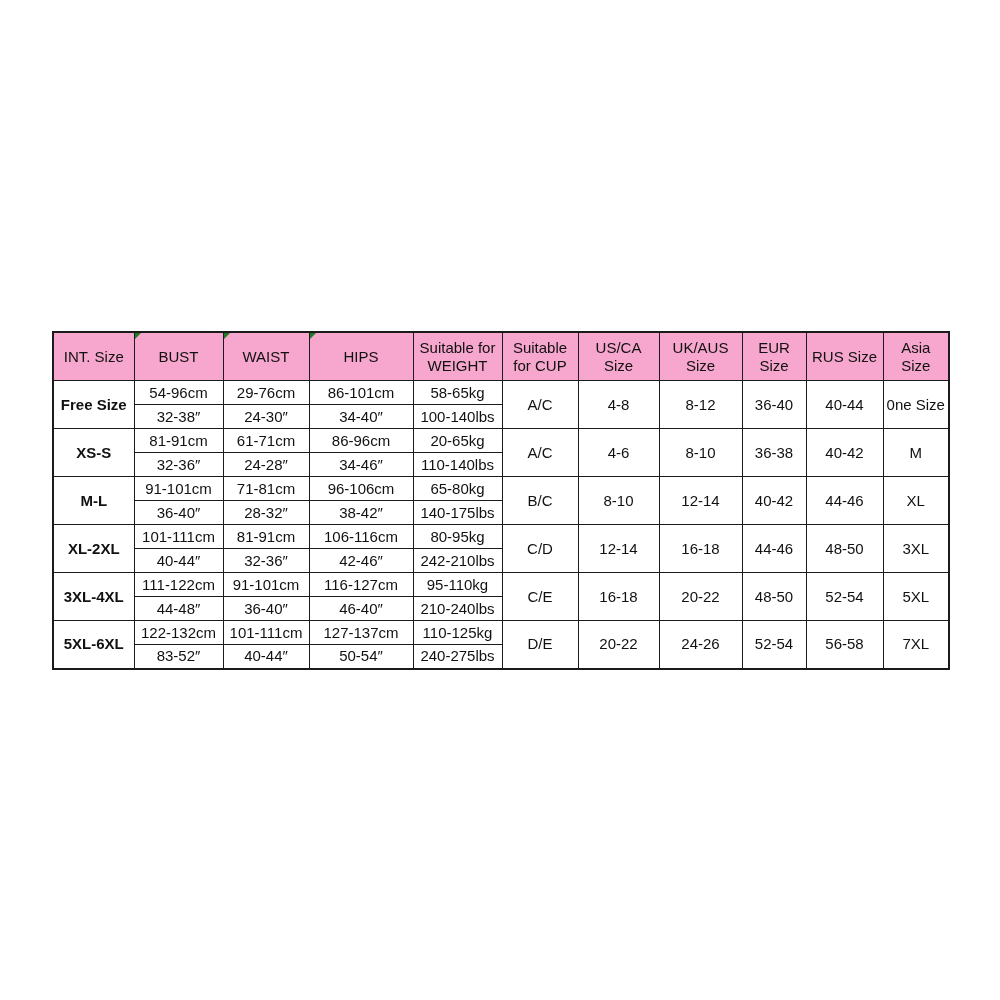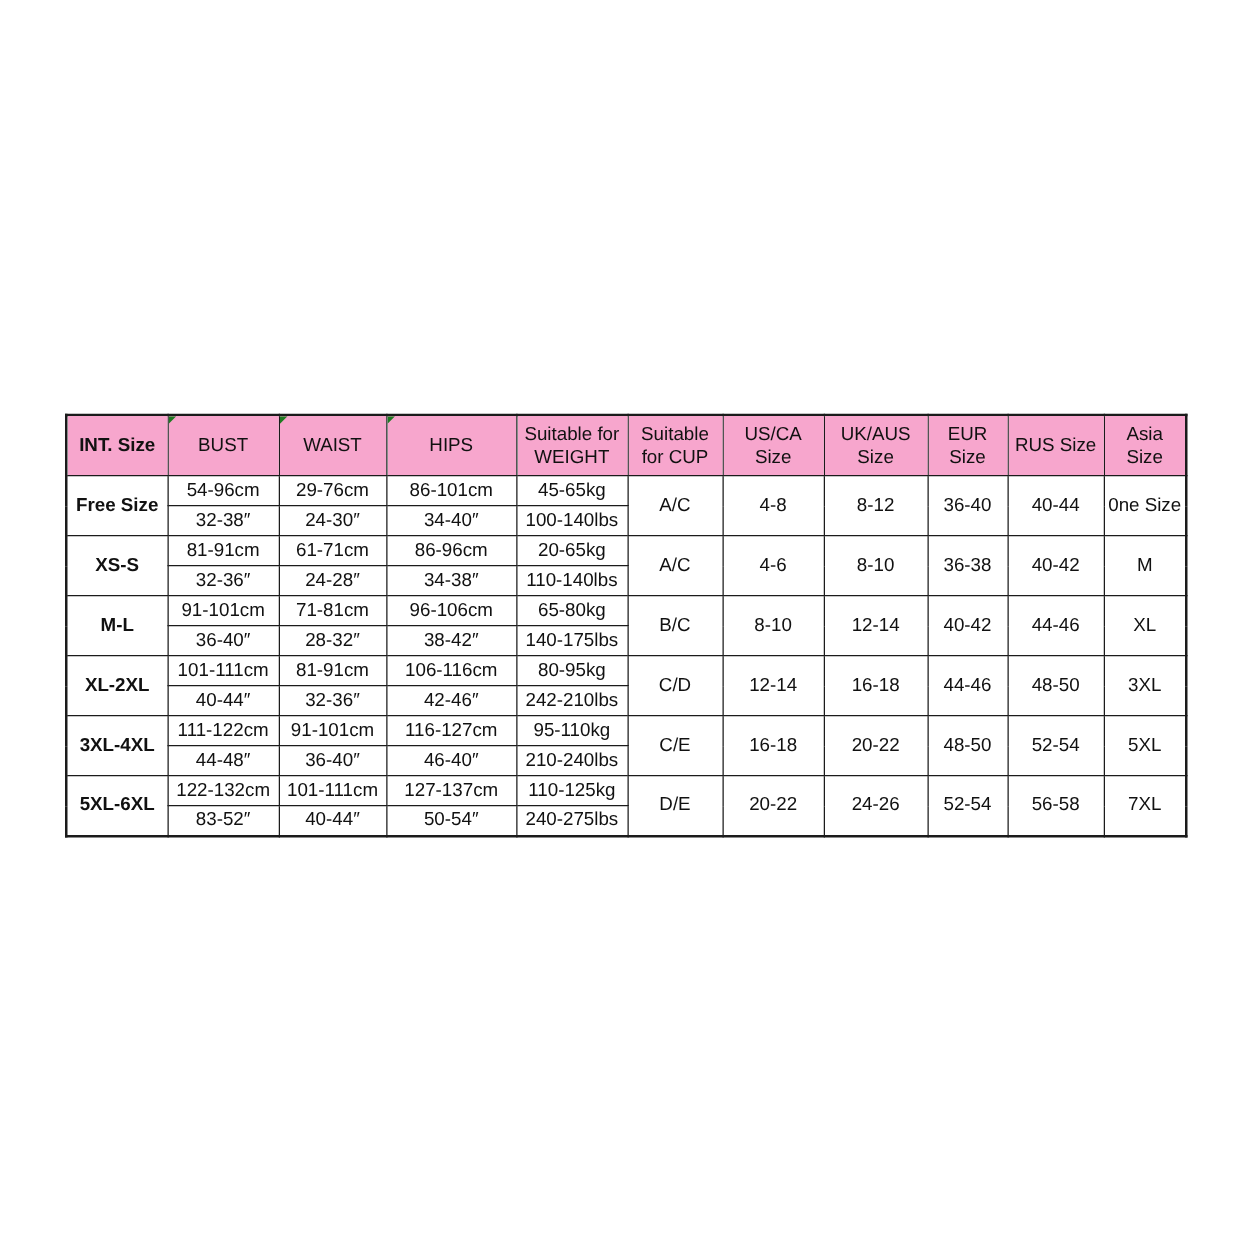--- a/index.html
+++ b/index.html
@@ -32,21 +32,21 @@
     line-height:1.2;
     overflow:hidden;
   }
   thead th{
     background:var(--header-bg);
     height:47px;
     font-weight:normal;
     position:relative;
   }
   thead th span{white-space:pre-line;display:inline-block;}
-  thead th.bold{font-weight:bold;}
+  thead th.bold{font-weight:normal;}
   tbody tr{height:24px;}
   td.size-cell{font-weight:bold;margin-top:48px;}
   .flag{
     position:absolute;top:0;left:0;
     width:0;height:0;
     border-top:6px solid var(--flag);
     border-right:6px solid transparent;
   }
 </style>
 </head>
@@ -87,21 +87,21 @@
           <th><span>Asia
 Size</span></th>
         </tr>
     </thead>
     <tbody id="table-body">
         <tr>
           <td rowspan="2" class="size-cell">Free Size</td>
           <td>54-96cm</td>
           <td>29-76cm</td>
           <td>86-101cm</td>
-          <td>45-65kg</td>
+          <td>58-65kg</td>
           <td rowspan="2">A/C</td>
           <td rowspan="2">4-8</td>
           <td rowspan="2">8-12</td>
           <td rowspan="2">36-40</td>
           <td rowspan="2">40-44</td>
           <td rowspan="2">0ne Size</td>
         </tr>
         <tr>
           <td>32-38″</td>
           <td>24-30″</td>
@@ -117,21 +117,21 @@
           <td rowspan="2">A/C</td>
           <td rowspan="2">4-6</td>
           <td rowspan="2">8-10</td>
           <td rowspan="2">36-38</td>
           <td rowspan="2">40-42</td>
           <td rowspan="2">M</td>
         </tr>
         <tr>
           <td>32-36″</td>
           <td>24-28″</td>
-          <td>34-38″</td>
+          <td>34-46″</td>
           <td>110-140lbs</td>
         </tr>
         <tr>
           <td rowspan="2" class="size-cell">M-L</td>
           <td>91-101cm</td>
           <td>71-81cm</td>
           <td>96-106cm</td>
           <td>65-80kg</td>
           <td rowspan="2">B/C</td>
           <td rowspan="2">8-10</td>

